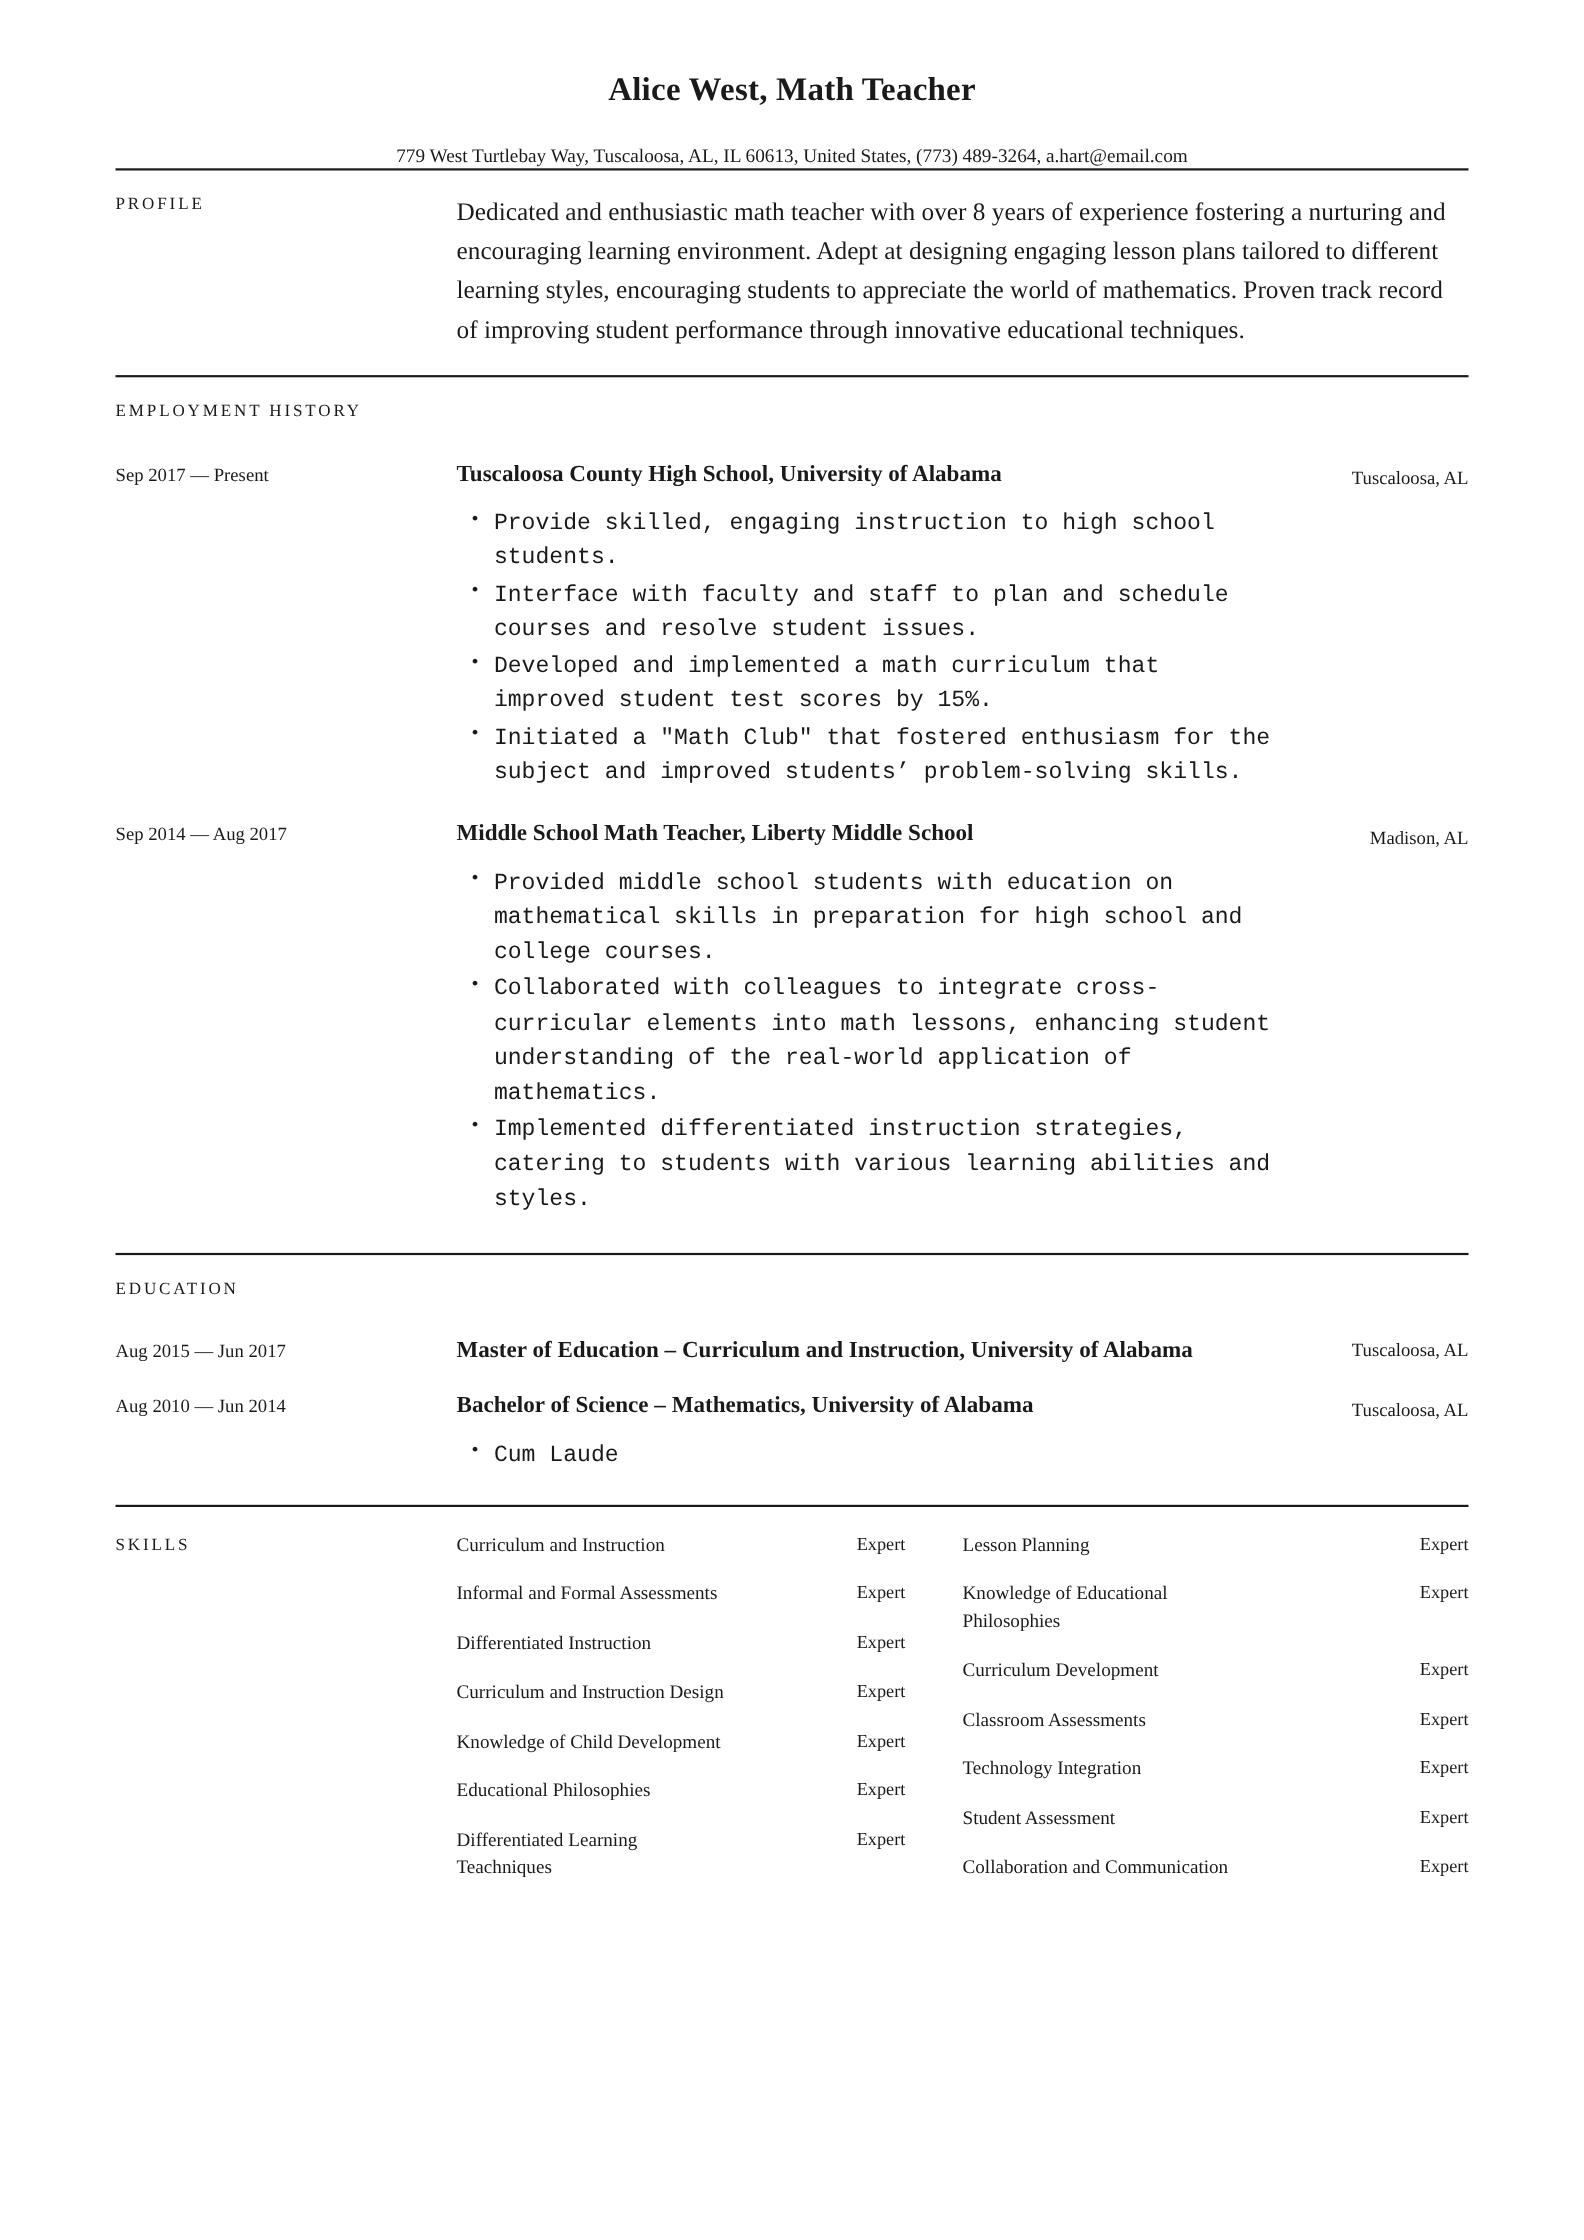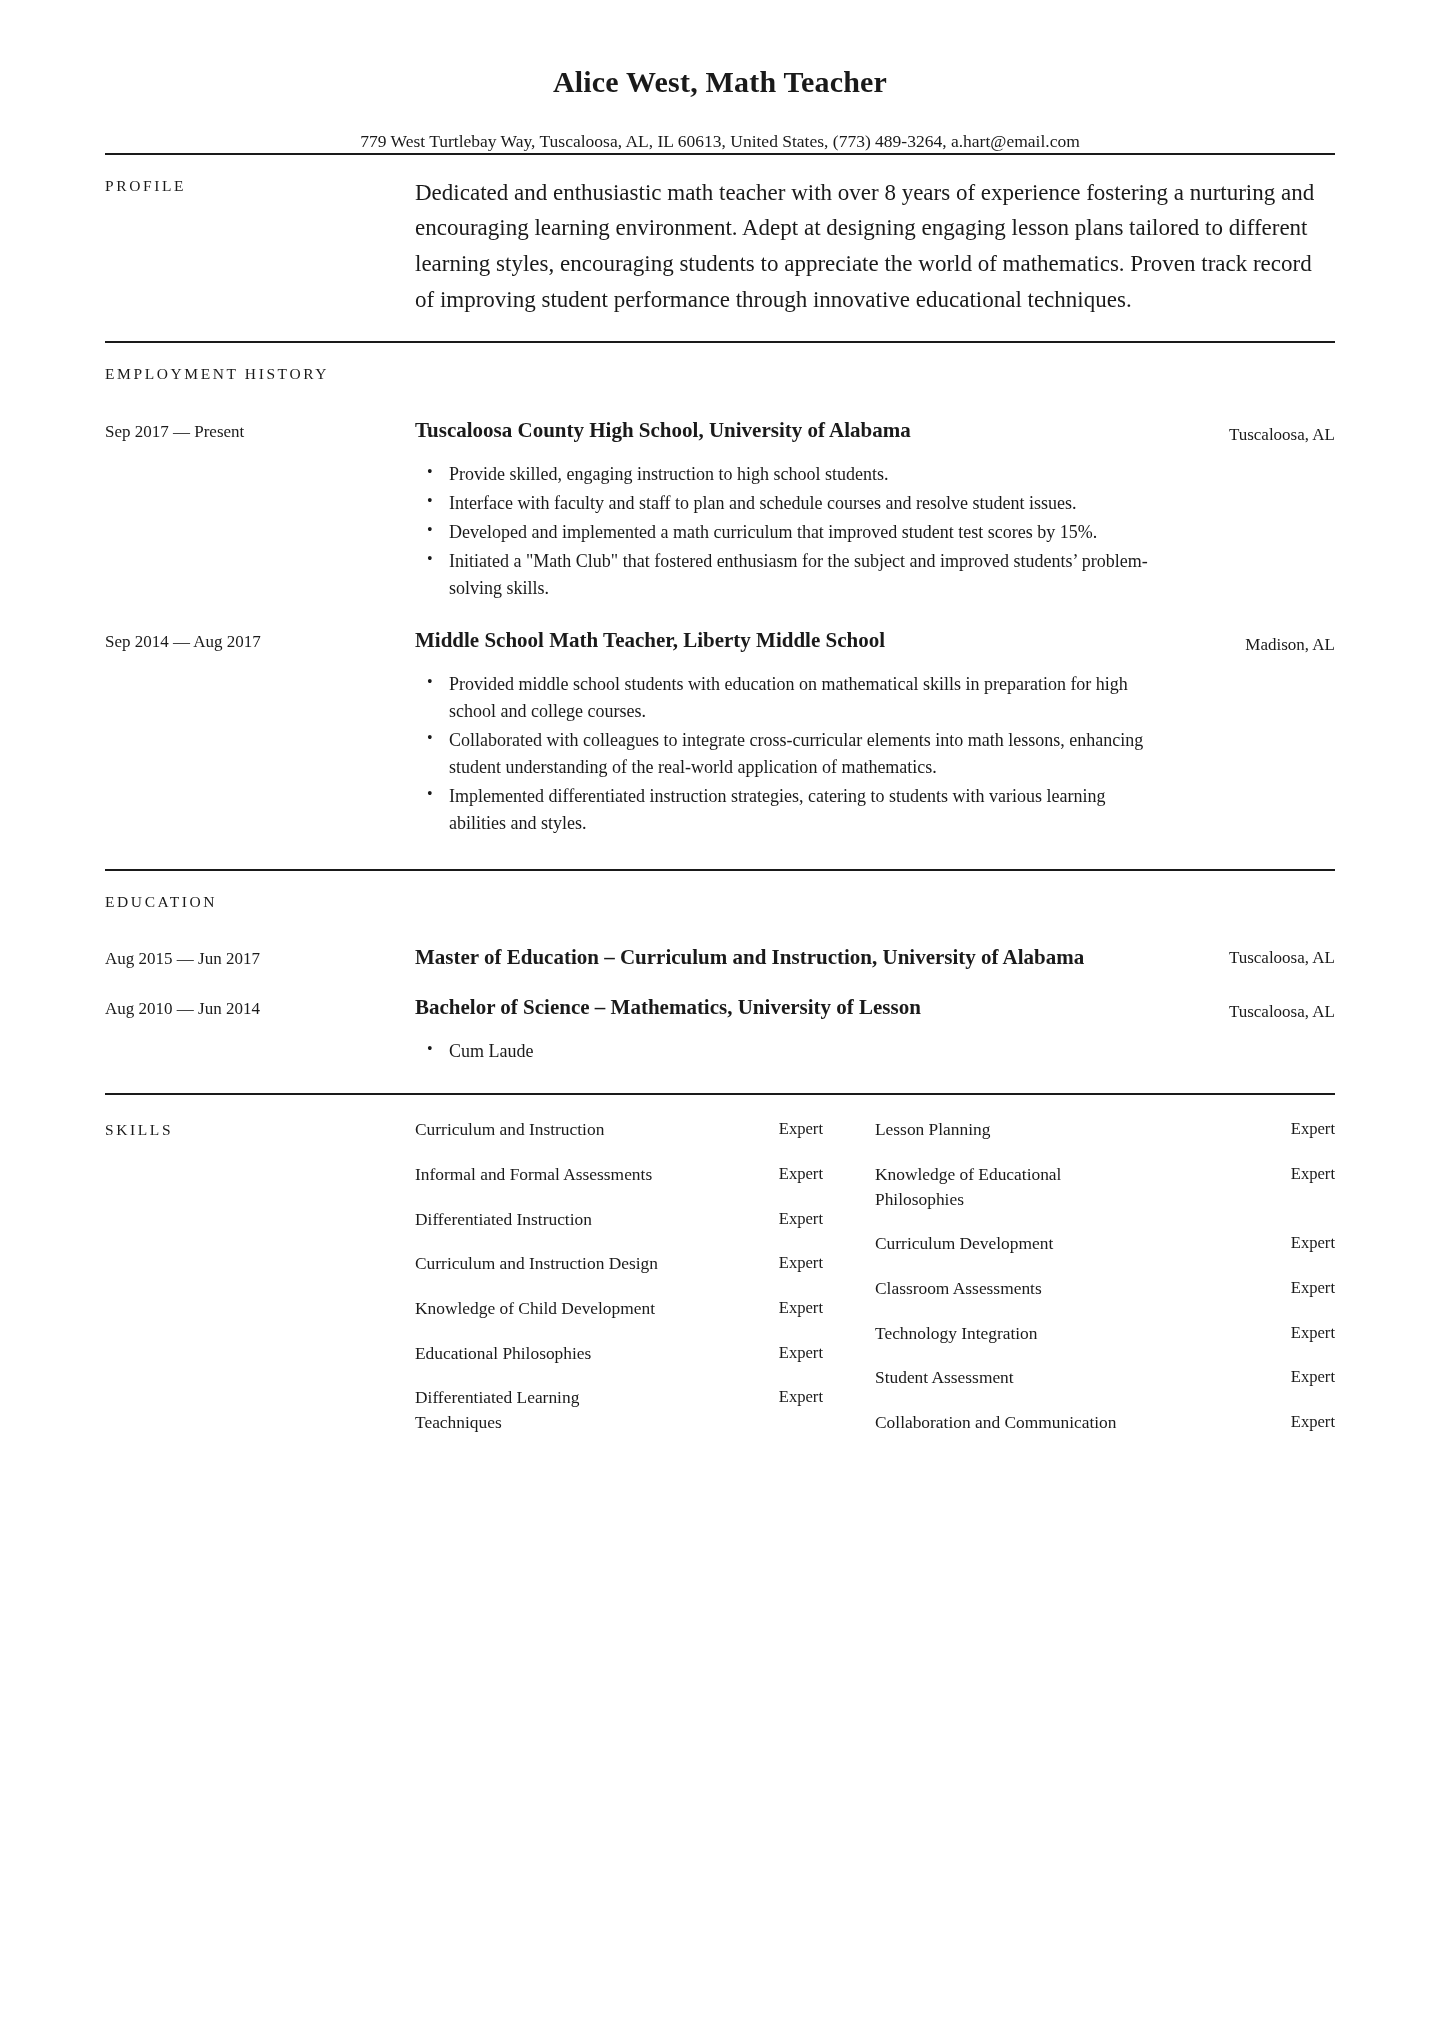--- a/index.html
+++ b/index.html
@@ -143,24 +143,25 @@
     padding-bottom: 2px;
   }
   .bullets {
     list-style: none;
     margin: 14px 0 0 0;
     padding: 0;
   }
   .bullets li {
     position: relative;
     padding-left: 34px;
-    font-size: 18px;
+    font-size: 21px;
     line-height: 1.5;
     margin-bottom: 2px;
     max-width: 712px;
+    font-family: Liberation Mono, monospace;
   }
   .bullets li::before {
     content: "\2022";
     position: absolute;
     left: 12px;
     top: -1px;
     font-size: 16px;
     line-height: 1.55;
   }
 
@@ -291,21 +292,21 @@
             <div class="entry-headline">
               <div class="entry-title">Master of Education – Curriculum and Instruction, University of Alabama</div>
               <div class="entry-location align-bottom">Tuscaloosa, AL</div>
             </div>
           </div>
         </div>
         <div class="entry">
           <div class="entry-date">Aug 2010 — Jun 2014</div>
           <div class="entry-body">
             <div class="entry-headline">
-              <div class="entry-title">Bachelor of Science – Mathematics, University of Lesson</div>
+              <div class="entry-title">Bachelor of Science – Mathematics, University of Alabama</div>
               <div class="entry-location">Tuscaloosa, AL</div>
             </div>
             <ul class="bullets">
               <li>Cum Laude</li>
             </ul>
           </div>
         </div>
       </div>
   </div>
 

